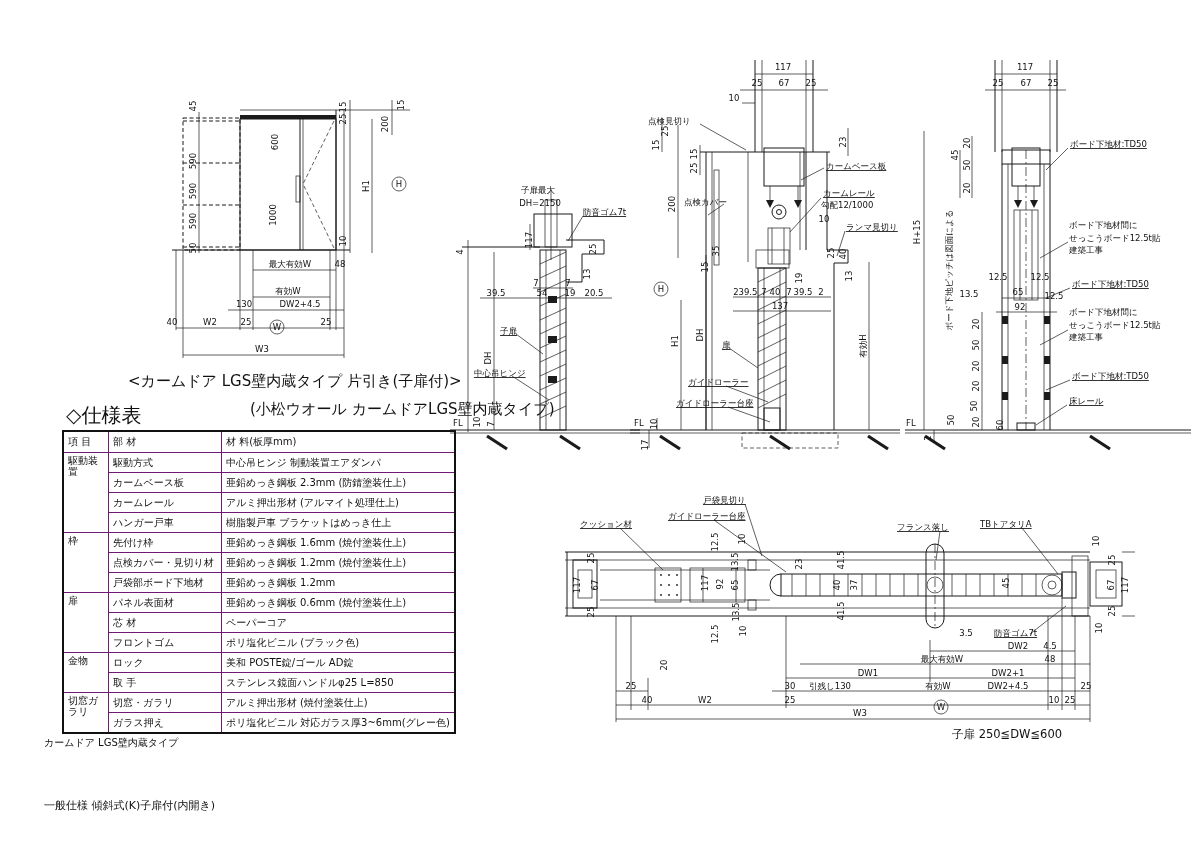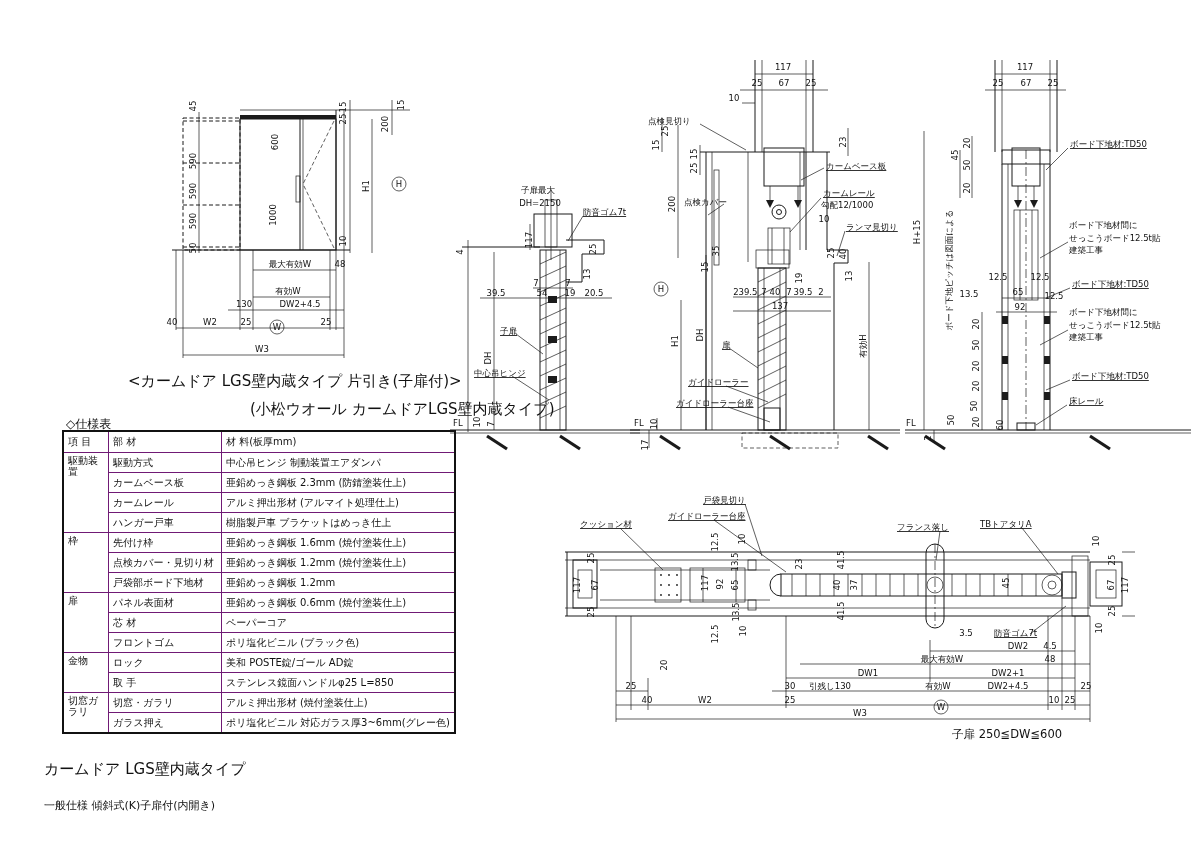--- a/index.html
+++ b/index.html
@@ -8,25 +8,25 @@
   line,rect,path,polyline,circle{stroke:#1b1b1b;fill:none;stroke-width:1}
   .th{stroke-width:.7}
   .dsh{stroke-dasharray:4 2.5}
   .dd{stroke-dasharray:9 3 2 3;stroke-width:.7}
   .fl{fill:#1b1b1b;stroke:none}
   .gnd{stroke-width:3.2}
   text{fill:#111;stroke:none;font-size:8.5px;text-anchor:middle;font-family:"DejaVu Sans",sans-serif}
   .l{font-size:8.5px;text-anchor:start}
   .u{text-decoration:underline}
   .cap{position:absolute;color:#111;font-size:11px;white-space:pre}
-  #spec-title{left:66px;top:416px;font-size:12px}
+  #spec-title{left:66px;top:402px;font-size:20px}
   #spec-sub{left:250px;top:400px;font-size:15px}
   #elev-cap{left:128px;top:372px;font-size:15px}
   #plan-note{left:952px;top:727px;font-size:11.5px}
-  #title1{left:44px;top:760px;font-size:15px}
+  #title1{left:44px;top:736px;font-size:10px}
   #title2{left:44px;top:798px;font-size:11px}
   table#spec{position:absolute;left:62px;top:430px;border-collapse:collapse;border:2px solid #111;table-layout:fixed}
   #spec td{border:1px solid #701a75;font-size:10px;color:#111;padding:0 4px;height:19px;overflow:hidden;white-space:nowrap}
   #spec td.g{white-space:normal;vertical-align:top;padding-top:2px;line-height:11px}
   #spec tr.hd td{height:20px}
   .w1{width:36px}.w2{width:104px}.w3{width:224px}
 </style>
 </head>
 <body>
 

